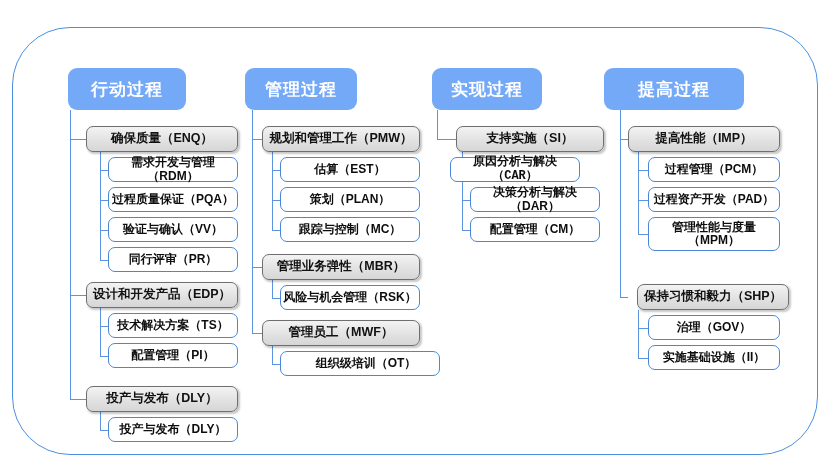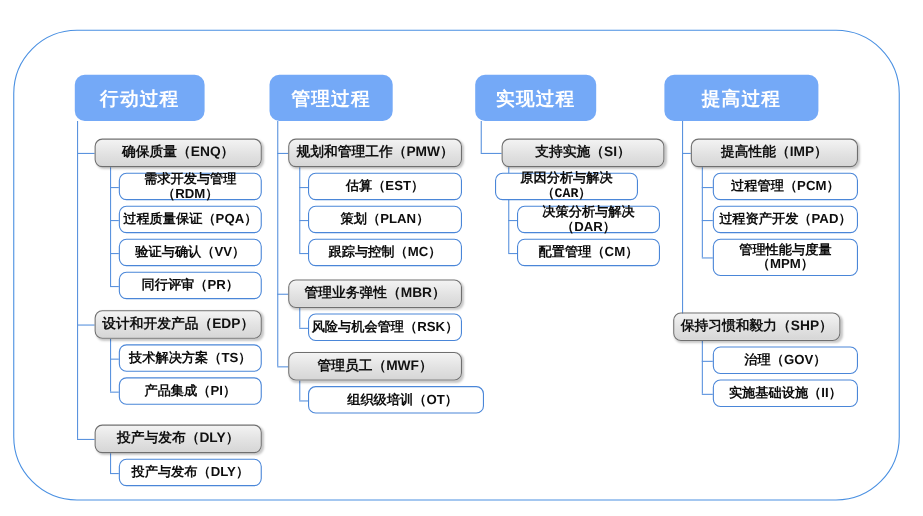--- a/index.html
+++ b/index.html
@@ -137,21 +137,21 @@
       <div class="conn h" style="left: 100px; top: 199.5px; width: 8px;"></div>
       <div class="lvl3" style="left: 108px; top: 217px; width: 130px;">验证与确认（VV）</div>
       <div class="conn h" style="left: 100px; top: 229.5px; width: 8px;"></div>
       <div class="lvl3" style="left: 108px; top: 247px; width: 130px;">同行评审（PR）</div>
       <div class="conn h" style="left: 100px; top: 259.5px; width: 8px;"></div>
       <div class="conn v" style="left: 100px; top: 152px; height: 107.5px;"></div>
       <div class="conn h" style="left: 70px; top: 295px; width: 16px;"></div>
       <div class="lvl2" style="left: 86px; top: 282px; width: 152px;">设计和开发产品（EDP）</div>
       <div class="lvl3" style="left: 108px; top: 313px; width: 130px;">技术解决方案（TS）</div>
       <div class="conn h" style="left: 100px; top: 325.5px; width: 8px;"></div>
-      <div class="lvl3" style="left: 108px; top: 343px; width: 130px;">产品集成（PI）</div>
+      <div class="lvl3" style="left: 108px; top: 343px; width: 130px;">配置管理（PI）</div>
       <div class="conn h" style="left: 100px; top: 355.5px; width: 8px;"></div>
       <div class="conn v" style="left: 100px; top: 308px; height: 47.5px;"></div>
       <div class="conn h" style="left: 70px; top: 399px; width: 16px;"></div>
       <div class="lvl2" style="left: 86px; top: 386px; width: 152px;">投产与发布（DLY）</div>
       <div class="lvl3" style="left: 108px; top: 417px; width: 130px;">投产与发布（DLY）</div>
       <div class="conn h" style="left: 100px; top: 429.5px; width: 8px;"></div>
       <div class="conn v" style="left: 100px; top: 412px; height: 17.5px;"></div>
       <div class="lvl1" style="left: 245px; top: 68px; width: 112px;">管理过程</div>
       <div class="conn v" style="left: 252px; top: 110px; height: 223px;"></div>
       <div class="conn h" style="left: 252px; top: 139px; width: 10px;"></div>
@@ -189,21 +189,21 @@
       <div class="conn h" style="left: 620px; top: 139px; width: 8px;"></div>
       <div class="lvl2" style="left: 628px; top: 126px; width: 152px;">提高性能（IMP）</div>
       <div class="lvl3" style="left: 648px; top: 157px; width: 132px;">过程管理（PCM）</div>
       <div class="conn h" style="left: 638px; top: 169.5px; width: 10px;"></div>
       <div class="lvl3" style="left: 648px; top: 187px; width: 132px;">过程资产开发（PAD）</div>
       <div class="conn h" style="left: 638px; top: 199.5px; width: 10px;"></div>
       <div class="lvl3 two-line" style="left: 648px; top: 217px; width: 132px;">管理性能与度量<br>（MPM）</div>
       <div class="conn h" style="left: 638px; top: 234px; width: 10px;"></div>
       <div class="conn v" style="left: 638px; top: 152px; height: 82px;"></div>
       <div class="conn h" style="left: 620px; top: 297px; width: 8px;"></div>
-      <div class="lvl2" style="left: 612px; top: 284px; width: 152px;">保持习惯和毅力（SHP）</div>
+      <div class="lvl2" style="left: 637px; top: 284px; width: 152px;">保持习惯和毅力（SHP）</div>
       <div class="lvl3" style="left: 648px; top: 315px; width: 132px;">治理（GOV）</div>
       <div class="conn h" style="left: 638px; top: 327.5px; width: 10px;"></div>
       <div class="lvl3" style="left: 648px; top: 345px; width: 132px;">实施基础设施（II）</div>
       <div class="conn h" style="left: 638px; top: 357.5px; width: 10px;"></div>
       <div class="conn v" style="left: 638px; top: 310px; height: 47.5px;"></div>
     </div>
 
 </div>
 
 </body></html>

